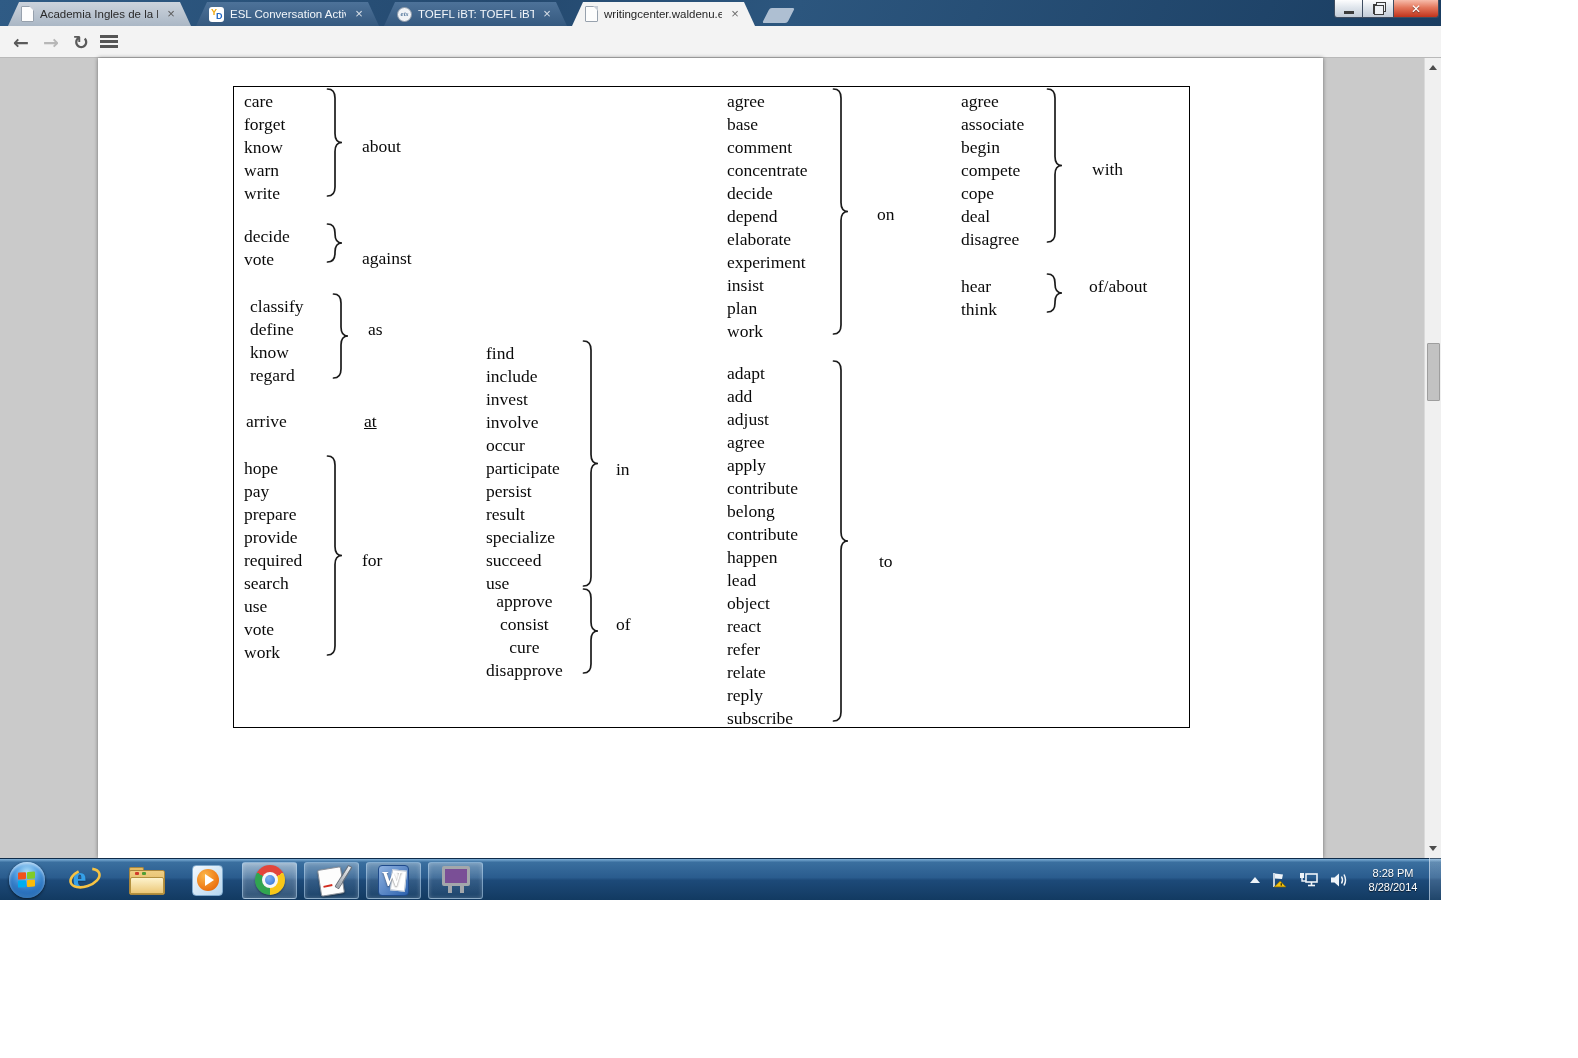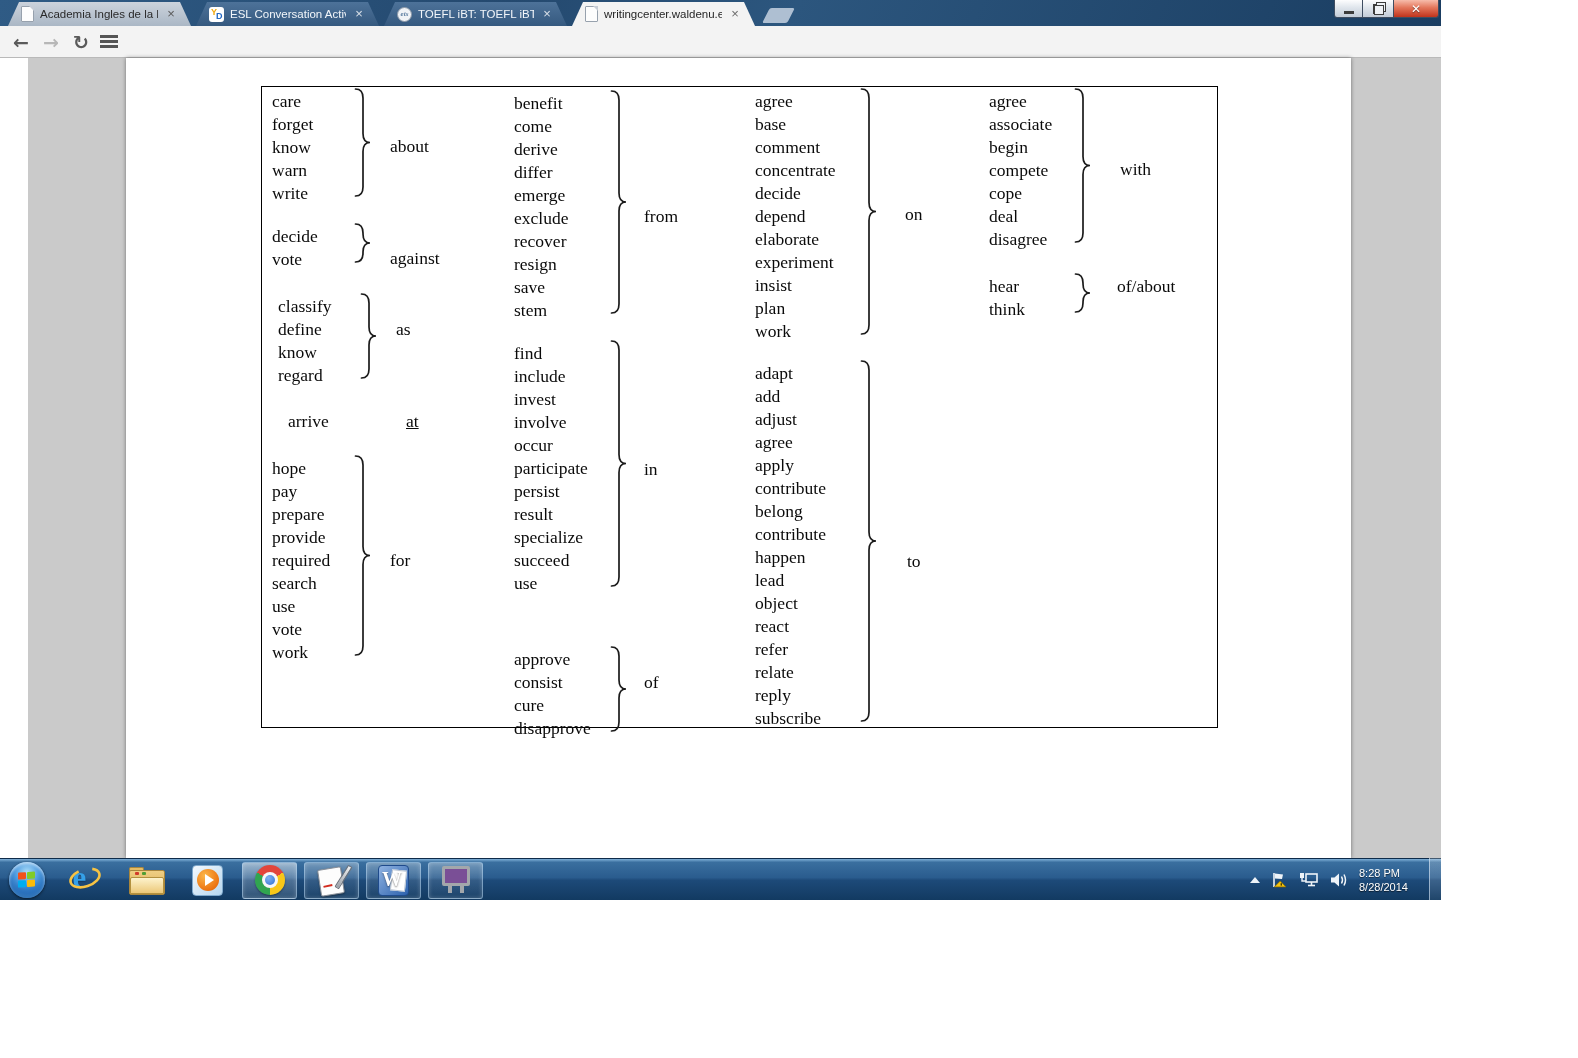--- a/index.html
+++ b/index.html
@@ -53,21 +53,21 @@
   .navbtn.disabled{color:#b7b7b7;cursor:default;}
   .urlbar{flex:1;height:24px;background:#fff;border:1px solid #c6c6c6;border-radius:3px;display:flex;align-items:center;
     padding:0 8px;gap:7px;max-width:1300px;}
   .urlbar .host{font-size:13.5px;color:#2b2b2b;}
   .urlbar .path{font-size:13.5px;color:#9b9b9b;}
   .urlbar .spacer{flex:1;}
   .star{font-size:16px;color:#9a9a9a;cursor:pointer;font-family:"DejaVu Sans",sans-serif;}
   .menu-ico{width:18px;height:13px;background:repeating-linear-gradient(#555 0 3px,transparent 3px 5px);cursor:pointer;}
 
   
-  .content{position:absolute;left:0;top:58px;width:100%;height:800px;background:#cacaca;margin-left:28px;}
+  .content{position:absolute;left:0;top:58px;width:100%;height:800px;background:#cacaca;}
   .page{position:absolute;left:98px;top:0;width:1225px;height:800px;background:#fff;box-shadow:0 0 4px rgba(0,0,0,.45);}
   .verb-box{position:absolute;left:135px;top:28px;width:955px;height:640px;border:1px solid #000;
     font-family:"Liberation Serif","DejaVu Serif",serif;font-size:17.5px;color:#0a0a0a;}
   .vgroup{position:absolute;}
   .word{height:23px;line-height:23px;white-space:nowrap;}
   .brace{position:absolute;overflow:visible;}
   .prep{position:absolute;line-height:23px;white-space:nowrap;}
 
   
   .vscroll{position:absolute;right:0;top:0;width:17px;height:800px;background:#f0f0f0;border-left:1px solid #dadada;box-sizing:border-box;}
@@ -120,21 +120,21 @@
   .word-page{position:absolute;right:2px;top:4px;width:13px;height:19px;background:#fff;border:1px solid #b9c4d2;transform:rotate(6deg);}
   .word-w{position:absolute;left:3px;top:2px;font:bold 20px "Liberation Serif",serif;color:#fff;text-shadow:0 1px 2px rgba(0,0,0,.5);}
   .display-ico{position:relative;width:34px;height:30px;}
   .display-screen{position:absolute;left:3px;top:1px;width:28px;height:20px;background:#7a4f96;border:3px solid #a3a7ab;border-radius:2px;box-sizing:border-box;}
   .display-leg{position:absolute;top:21px;width:4px;height:7px;background:#a3a7ab;}
 
   
   .tray{position:absolute;right:14px;top:0;height:42px;display:flex;align-items:center;gap:11px;}
   .tray-up{width:0;height:0;border-left:5px solid transparent;border-right:5px solid transparent;border-bottom:6px solid #eef3f8;cursor:pointer;}
   .tray svg{cursor:pointer;}
-  .clock{width:68px;color:#fff;font-size:11px;line-height:14px;text-shadow:0 1px 1px rgba(0,0,0,.6);cursor:pointer;}
+  .clock{width:68px;text-align:center;color:#fff;font-size:11px;line-height:14px;text-shadow:0 1px 1px rgba(0,0,0,.6);cursor:pointer;}
   .showdesk{position:absolute;right:0;top:858px;width:11px;height:42px;border-left:1px solid rgba(220,235,250,.6);
     background:linear-gradient(rgba(255,255,255,.22),rgba(255,255,255,.06));cursor:pointer;}
 </style>
 </head>
 <body>
 
 <div class="screen">
 
   <div class="titlebar">
     <div class="tabstrip">
@@ -216,21 +216,21 @@
               <div class="word">classify</div>
               <div class="word">define</div>
               <div class="word">know</div>
               <div class="word">regard</div>
             </div>
             <svg width="18" height="86" class="brace" style="left: 82px; top: -2px;">
               <path d="M1.5 1 Q9 1 9 10 L9 34 Q9 43 16 43 Q9 43 9 52 L9 76 Q9 85 1.5 85" fill="none" stroke="#1b1b1b" stroke-width="1.7" stroke-linecap="round"></path>
             </svg>
             <div class="prep" style="left: 118px; top: 23px;">as</div>
           </div>
-          <div class="vgroup" style="left: 26px; top: 323px;">
+          <div class="vgroup" style="left: 12px; top: 323px;">
             <div>
               <div class="word">arrive</div>
             </div>
             <div class="prep" style="left: 118px; top: 0px; text-decoration: underline;">at</div>
           </div>
           <div class="vgroup" style="left: 10px; top: 370px;">
             <div>
               <div class="word">hope</div>
               <div class="word">pay</div>
               <div class="word">prepare</div>
@@ -238,59 +238,41 @@
               <div class="word">required</div>
               <div class="word">search</div>
               <div class="word">use</div>
               <div class="word">vote</div>
               <div class="word">work</div>
             </div>
             <svg width="18" height="201" class="brace" style="left: 82px; top: -2px;">
               <path d="M1.5 1 Q9 1 9 10 L9 91.5 Q9 100.5 16 100.5 Q9 100.5 9 109.5 L9 191 Q9 200 1.5 200" fill="none" stroke="#1b1b1b" stroke-width="1.7" stroke-linecap="round"></path>
             </svg>
             <div class="prep" style="left: 118px; top: 92px;">for</div>
-          </div>
-          <div class="vgroup" style="left: 252px; top: 5px;">
-            <div>
-              <div class="word">benefit</div>
-              <div class="word">come</div>
-              <div class="word">derive</div>
-              <div class="word">differ</div>
-              <div class="word">emerge</div>
-              <div class="word">exclude</div>
-              <div class="word">recover</div>
-              <div class="word">resign</div>
-              <div class="word">save</div>
-              <div class="word">stem</div>
-            </div>
-            <svg width="18" height="224" class="brace" style="left: 96px; top: -2px;">
-              <path d="M1.5 1 Q9 1 9 10 L9 103 Q9 112 16 112 Q9 112 9 121 L9 214 Q9 223 1.5 223" fill="none" stroke="#1b1b1b" stroke-width="1.7" stroke-linecap="round"></path>
-            </svg>
-            <div class="prep" style="left: 130px; top: 113px;">from</div>
           </div>
           <div class="vgroup" style="left: 252px; top: 255px;">
             <div>
               <div class="word">find</div>
               <div class="word">include</div>
               <div class="word">invest</div>
               <div class="word">involve</div>
               <div class="word">occur</div>
               <div class="word">participate</div>
               <div class="word">persist</div>
               <div class="word">result</div>
               <div class="word">specialize</div>
               <div class="word">succeed</div>
               <div class="word">use</div>
             </div>
             <svg width="18" height="247" class="brace" style="left: 96px; top: -2px;">
               <path d="M1.5 1 Q9 1 9 10 L9 114.5 Q9 123.5 16 123.5 Q9 123.5 9 132.5 L9 237 Q9 246 1.5 246" fill="none" stroke="#1b1b1b" stroke-width="1.7" stroke-linecap="round"></path>
             </svg>
             <div class="prep" style="left: 130px; top: 116px;">in</div>
           </div>
-          <div class="vgroup" style="left: 252px; top: 561px;">
+          <div class="vgroup" style="left: 252px; top: 503px; text-align: center;">
             <div>
               <div class="word">approve</div>
               <div class="word">consist</div>
               <div class="word">cure</div>
               <div class="word">disapprove</div>
             </div>
             <svg width="18" height="86" class="brace" style="left: 96px; top: -2px;">
               <path d="M1.5 1 Q9 1 9 10 L9 34 Q9 43 16 43 Q9 43 9 52 L9 76 Q9 85 1.5 85" fill="none" stroke="#1b1b1b" stroke-width="1.7" stroke-linecap="round"></path>
             </svg>
             <div class="prep" style="left: 130px; top: 23px;">of</div>

